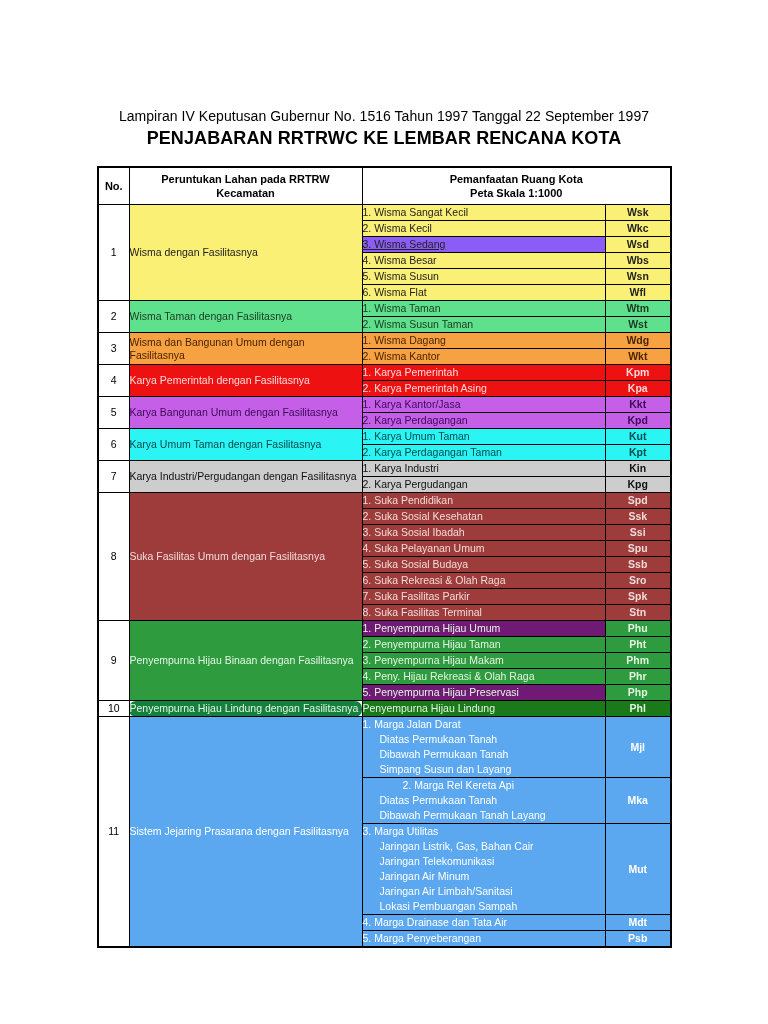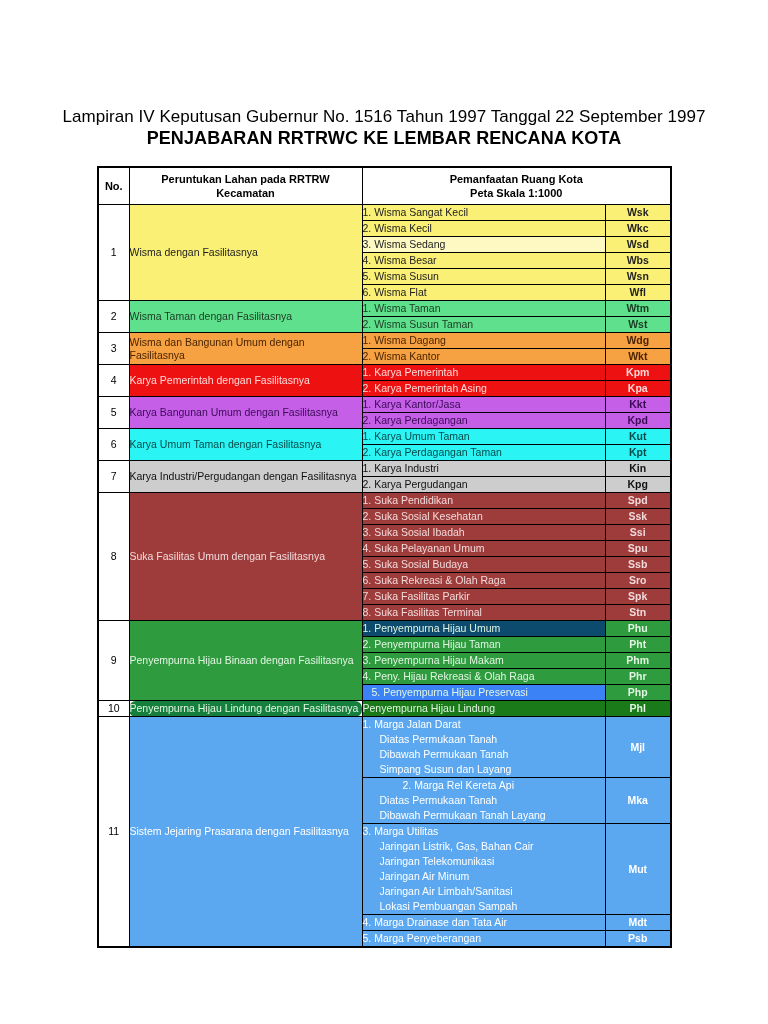--- a/index.html
+++ b/index.html
@@ -24,21 +24,21 @@
     background: #ffffff;
   }
   .doc-header {
     position: absolute;
     left: 0;
     top: 108px;
     width: 768px;
     text-align: center;
   }
   .subtitle-line {
-    font-size: 17px;
+    font-size: 14px;
     line-height: 17px;
     color: #000;
     font-weight: normal;
     letter-spacing: 0.05px;
   }
   .main-title {
     font-size: 18px;
     line-height: 18px;
     font-weight: bold;
     color: #000;
@@ -180,21 +180,21 @@
           <td class="no-cell" rowspan="6">1</td>
           <td class="desc-cell" rowspan="6" style="background: rgb(250, 240, 117); color: rgb(34, 34, 34);">Wisma dengan Fasilitasnya</td>
           <td class="item-cell" style="background: rgb(250, 240, 117); color: rgb(34, 34, 34);">1. Wisma Sangat Kecil</td>
           <td class="code-cell" style="background: rgb(250, 240, 117); color: rgb(34, 34, 34);">Wsk</td>
         </tr>
         <tr>
           <td class="item-cell" style="background: rgb(250, 240, 117); color: rgb(34, 34, 34);">2. Wisma Kecil</td>
           <td class="code-cell" style="background: rgb(250, 240, 117); color: rgb(34, 34, 34);">Wkc</td>
         </tr>
         <tr>
-          <td class="item-cell" style="background: #fef9c3; color: rgb(34, 34, 34);">3. Wisma Sedang</td>
+          <td class="item-cell" style="background: #8b5cf6; color: rgb(34, 34, 34); text-decoration: underline;">3. Wisma Sedang</td>
           <td class="code-cell" style="background: rgb(250, 240, 117); color: rgb(34, 34, 34);">Wsd</td>
         </tr>
         <tr>
           <td class="item-cell" style="background: rgb(250, 240, 117); color: rgb(34, 34, 34);">4. Wisma Besar</td>
           <td class="code-cell" style="background: rgb(250, 240, 117); color: rgb(34, 34, 34);">Wbs</td>
         </tr>
         <tr>
           <td class="item-cell" style="background: rgb(250, 240, 117); color: rgb(34, 34, 34);">5. Wisma Susun</td>
           <td class="code-cell" style="background: rgb(250, 240, 117); color: rgb(34, 34, 34);">Wsn</td>
         </tr>
@@ -292,37 +292,37 @@
           <td class="item-cell" style="background: rgb(158, 59, 59); color: rgb(242, 218, 218);">7. Suka Fasilitas Parkir</td>
           <td class="code-cell" style="background: rgb(158, 59, 59); color: rgb(242, 218, 218);">Spk</td>
         </tr>
         <tr class="group-end">
           <td class="item-cell" style="background: rgb(158, 59, 59); color: rgb(242, 218, 218);">8. Suka Fasilitas Terminal</td>
           <td class="code-cell" style="background: rgb(158, 59, 59); color: rgb(242, 218, 218);">Stn</td>
         </tr>
         <tr class="group-start">
           <td class="no-cell" rowspan="5">9</td>
           <td class="desc-cell" rowspan="5" style="background: rgb(46, 155, 62); color: rgb(226, 246, 226);">Penyempurna Hijau Binaan dengan Fasilitasnya</td>
-          <td class="item-cell" style="background: #0c4a6e; color: rgb(226, 246, 226);">1. Penyempurna Hijau Umum</td>
+          <td class="item-cell" style="background: #701a75; color: rgb(226, 246, 226);">1. Penyempurna Hijau Umum</td>
           <td class="code-cell" style="background: rgb(46, 155, 62); color: rgb(226, 246, 226);">Phu</td>
         </tr>
         <tr>
           <td class="item-cell" style="background: rgb(46, 155, 62); color: rgb(226, 246, 226);">2. Penyempurna Hijau Taman</td>
           <td class="code-cell" style="background: rgb(46, 155, 62); color: rgb(226, 246, 226);">Pht</td>
         </tr>
         <tr>
           <td class="item-cell" style="background: rgb(46, 155, 62); color: rgb(226, 246, 226);">3. Penyempurna Hijau Makam</td>
           <td class="code-cell" style="background: rgb(46, 155, 62); color: rgb(226, 246, 226);">Phm</td>
         </tr>
         <tr>
           <td class="item-cell" style="background: rgb(46, 155, 62); color: rgb(226, 246, 226);">4. Peny. Hijau Rekreasi &amp; Olah Raga</td>
           <td class="code-cell" style="background: rgb(46, 155, 62); color: rgb(226, 246, 226);">Phr</td>
         </tr>
         <tr class="group-end">
-          <td class="item-cell" style="background: #3b82f6; color: rgb(226, 246, 226); padding-left: 9px;">5. Penyempurna Hijau Preservasi</td>
+          <td class="item-cell" style="background: #701a75; color: rgb(226, 246, 226);">5. Penyempurna Hijau Preservasi</td>
           <td class="code-cell" style="background: rgb(46, 155, 62); color: rgb(226, 246, 226);">Php</td>
         </tr>
         <tr class="group-start group-end">
           <td class="no-cell" rowspan="1">10</td>
           <td class="desc-cell" rowspan="1" style="background: #15803d; color: rgb(226, 246, 226); border-radius: 7px;">Penyempurna Hijau Lindung dengan Fasilitasnya</td>
           <td class="item-cell" style="background: rgb(26, 122, 26); color: rgb(226, 246, 226);">Penyempurna Hijau Lindung</td>
           <td class="code-cell" style="background: rgb(26, 122, 26); color: rgb(226, 246, 226);">Phl</td>
         </tr>
         <tr class="group-start">
           <td class="no-cell" rowspan="15">11</td>

